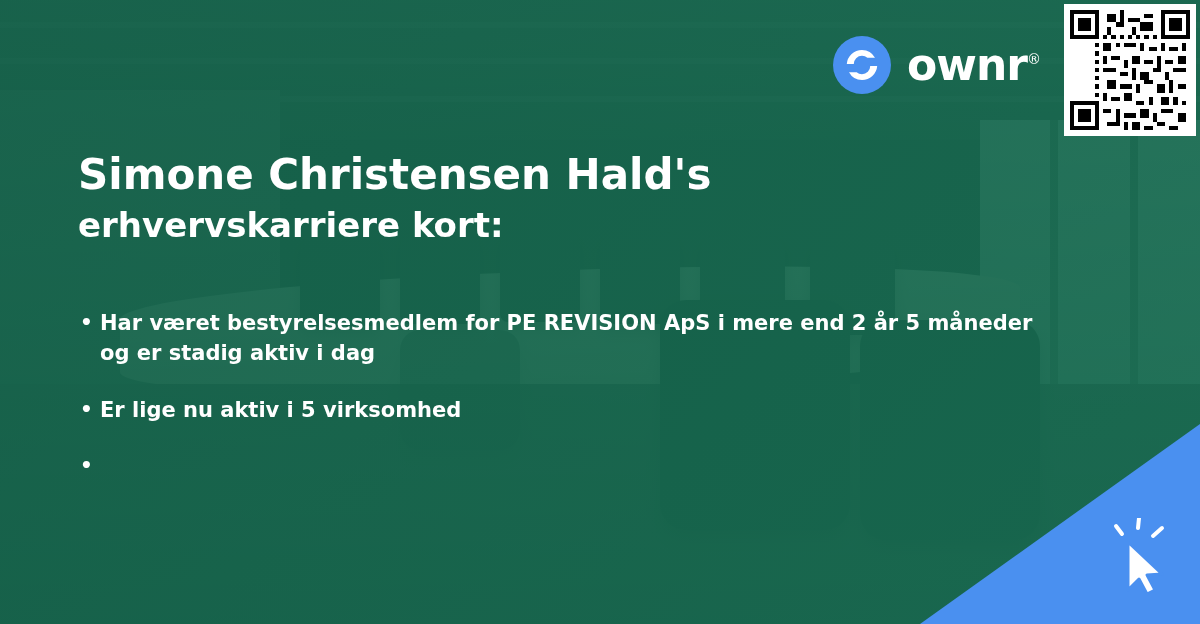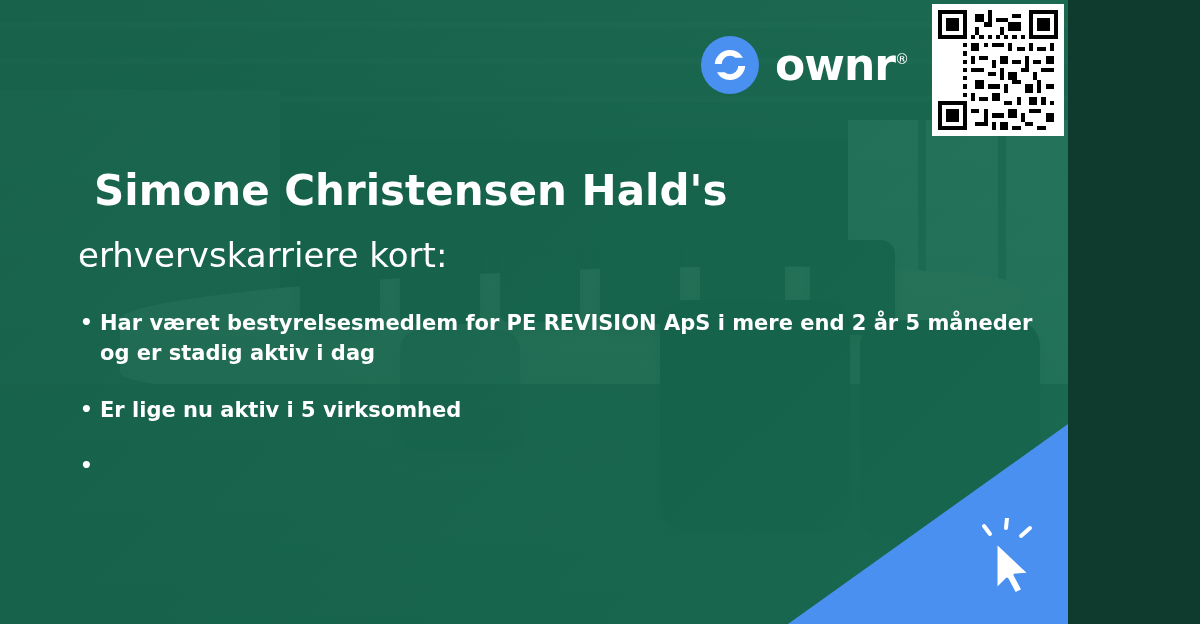--- a/index.html
+++ b/index.html
@@ -2,21 +2,21 @@
 <html><head>
 <meta charset="utf-8">
 <style>
   html, body {
     margin: 0;
     padding: 0;
     background: #0e3b2e;
   }
   .card {
     position: relative;
-    width: 1068px;
+    width: 1200px;
     height: 624px;
     overflow: hidden;
     font-family: "DejaVu Sans", "Liberation Sans", sans-serif;
     background: #1d6b52;
   }
 
   
   .photo {
     position: absolute;
     inset: 0;
@@ -138,27 +138,27 @@
   .headline {
     position: absolute;
     left: 78px;
     top: 150px;
     color: #ffffff;
   }
   .headline .line1 {
     font-size: 42px;
     font-weight: bold;
     line-height: 1.18;
-    margin: 16px;
+    margin: 0;
   }
   .headline .line2 {
     font-size: 34px;
-    font-weight: normal;
+    font-weight: bold;
     line-height: 1.3;
-    margin: 17px 0 0 0;
+    margin: 3px 0 0 0;
   }
 
   .bullets {
     position: absolute;
     left: 80px;
     top: 308px;
     width: 1010px;
     color: #ffffff;
   }
   .bullet {

